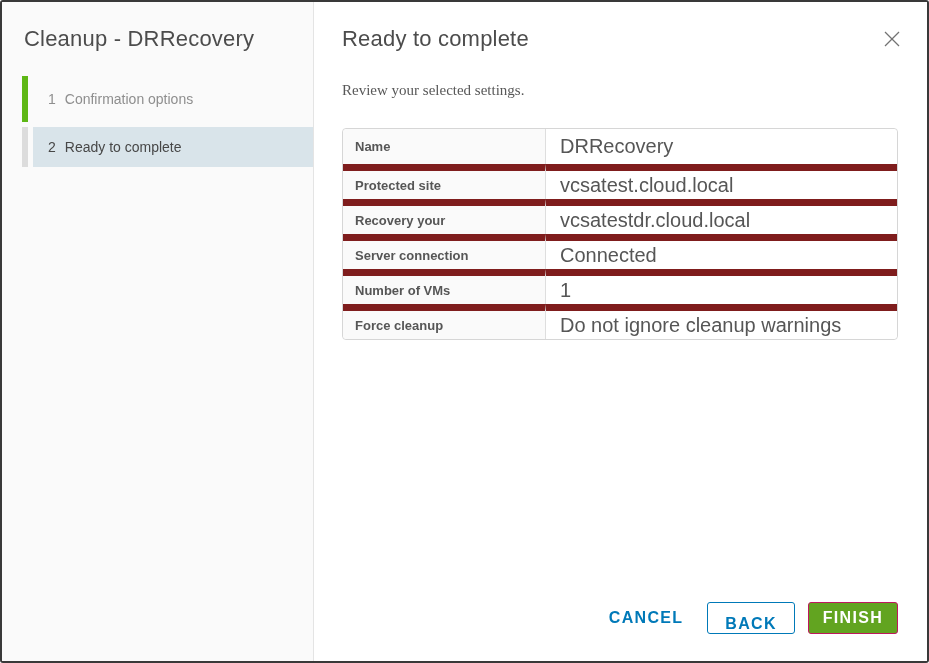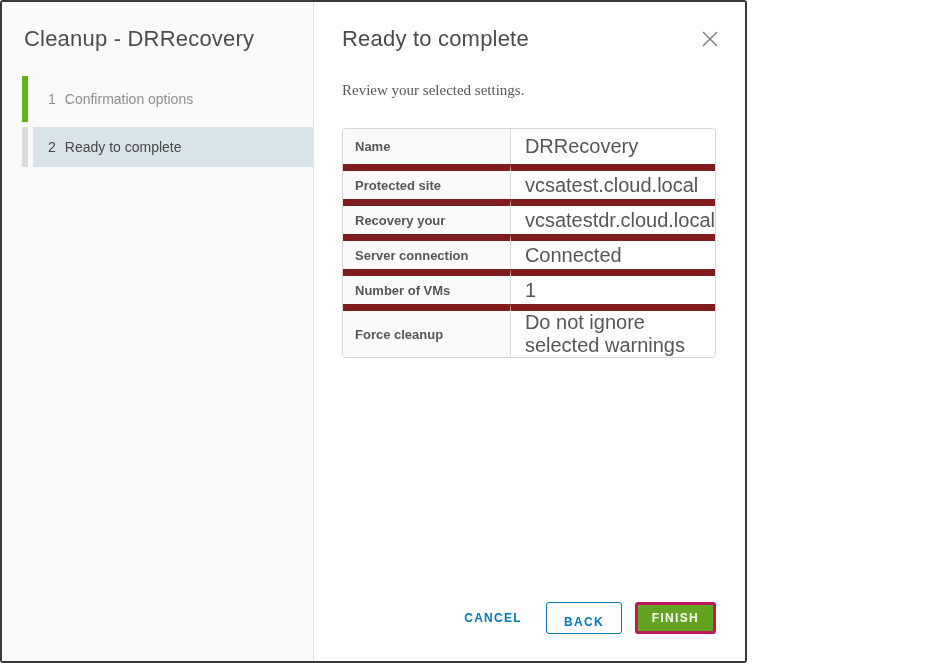--- a/index.html
+++ b/index.html
@@ -2,21 +2,21 @@
 <html><head>
 <meta charset="utf-8">
 <style>
   * { box-sizing: border-box; margin: 0; padding: 0; }
   html, body { background: #ffffff; }
   body {
     font-family: "Liberation Sans", "DejaVu Sans", sans-serif;
     width: 929px; height: 663px; overflow: hidden;
   }
   .dialog {
-    width: 747px; height: 663px;
+    width: 929px; height: 663px;
     border: 2px solid #393939;
     border-radius: 3px;
     display: flex;
     background: #737373;
   }
   
   .sidebar {
     width: 312px;
     background: #fafafa;
     border-right: 1px solid #e4e4e4;
@@ -111,21 +111,21 @@
   tr:last-child td.cell-value { border-bottom-right-radius: 4px; }
   
   .footer {
     margin-top: auto;
     display: flex;
     justify-content: flex-end;
     align-items: center;
   }
   .btn {
     font-family: "Liberation Sans", "DejaVu Sans", sans-serif;
-    font-size: 12px;
+    font-size: 16px;
     font-weight: 600;
     letter-spacing: 1.3px;
     height: 32px;
     border-radius: 3px;
     cursor: pointer;
     text-transform: uppercase;
   }
   .btn-link {
     background: none;
     border: none;
@@ -135,21 +135,21 @@
   }
   .btn-outline {
     background: #ffffff;
     border: 1px solid #0079b8;
     color: #0079b8;
     padding: 12px 17px;
     margin-right: 13px;
   }
   .btn-primary {
     background: #62a420;
-    border: 3px solid #be185d;
+    border: 1px solid #be185d;
     color: #ffffff;
     padding: 0 14px;
   }
 </style>
 </head>
 <body>
 
 <div class="dialog">
 
   <div class="sidebar">
@@ -200,21 +200,21 @@
         <tr>
           <td class="cell-label">Server connection</td>
           <td class="cell-value">Connected</td>
         </tr>
         <tr>
           <td class="cell-label">Number of VMs</td>
           <td class="cell-value">1</td>
         </tr>
         <tr>
           <td class="cell-label">Force cleanup</td>
-          <td class="cell-value">Do not ignore selected warnings</td>
+          <td class="cell-value">Do not ignore cleanup warnings</td>
         </tr>
       </tbody>
     </table>
 
     <div class="footer">
       <button class="btn btn-link">CANCEL</button>
       <button class="btn btn-outline">BACK</button>
       <button class="btn btn-primary">FINISH</button>
     </div>
   </div>

